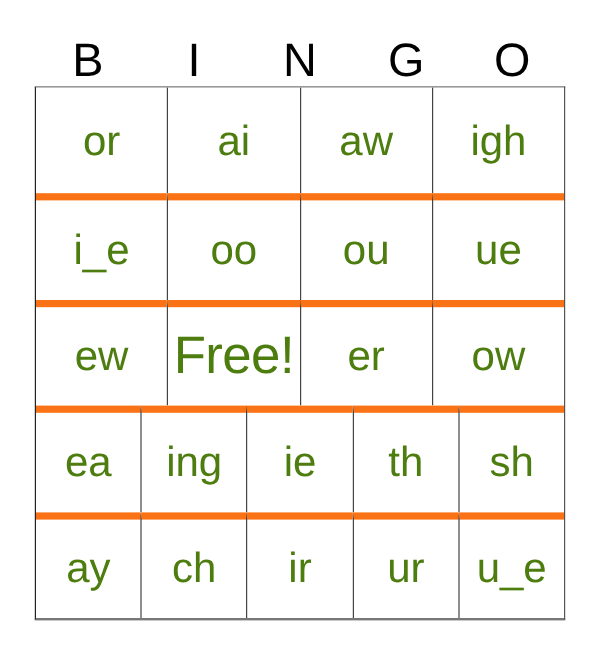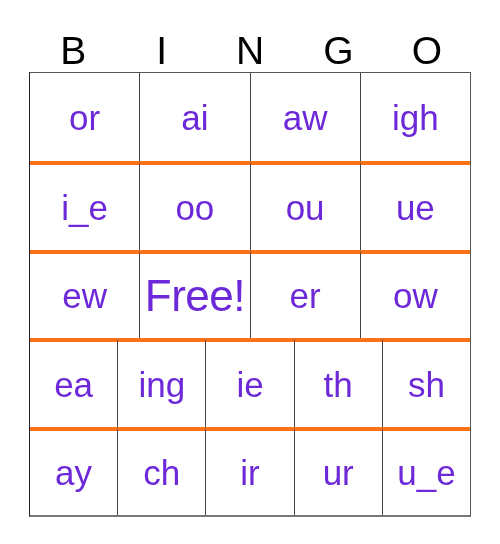--- a/index.html
+++ b/index.html
@@ -48,32 +48,32 @@
     border-bottom: 2px solid #777777;
     box-sizing: border-box;
   }
 
   .grid-row {
     display: flex;
     width: 100%;
     height: 88.4px;
   }
   .grid-row + .grid-row .grid-cell {
-    border-top: 4px solid #f97316;
+    border-top: 6px solid #f97316;
     text-align: center;
   }
 
   .grid-cell {
     flex: 1 1 0;
     display: flex;
     align-items: center;
     justify-content: center;
     font-size: 35px;
     line-height: 1;
-    color: #6d28d9;
+    color: #4d7c0f;
     box-sizing: border-box;
     background: #ffffff;
     overflow: hidden;
     white-space: nowrap;
   }
   .grid-cell + .grid-cell {
     border-left: 1px solid #444444;
   }
   .grid-cell.free {
     font-size: 44px;

